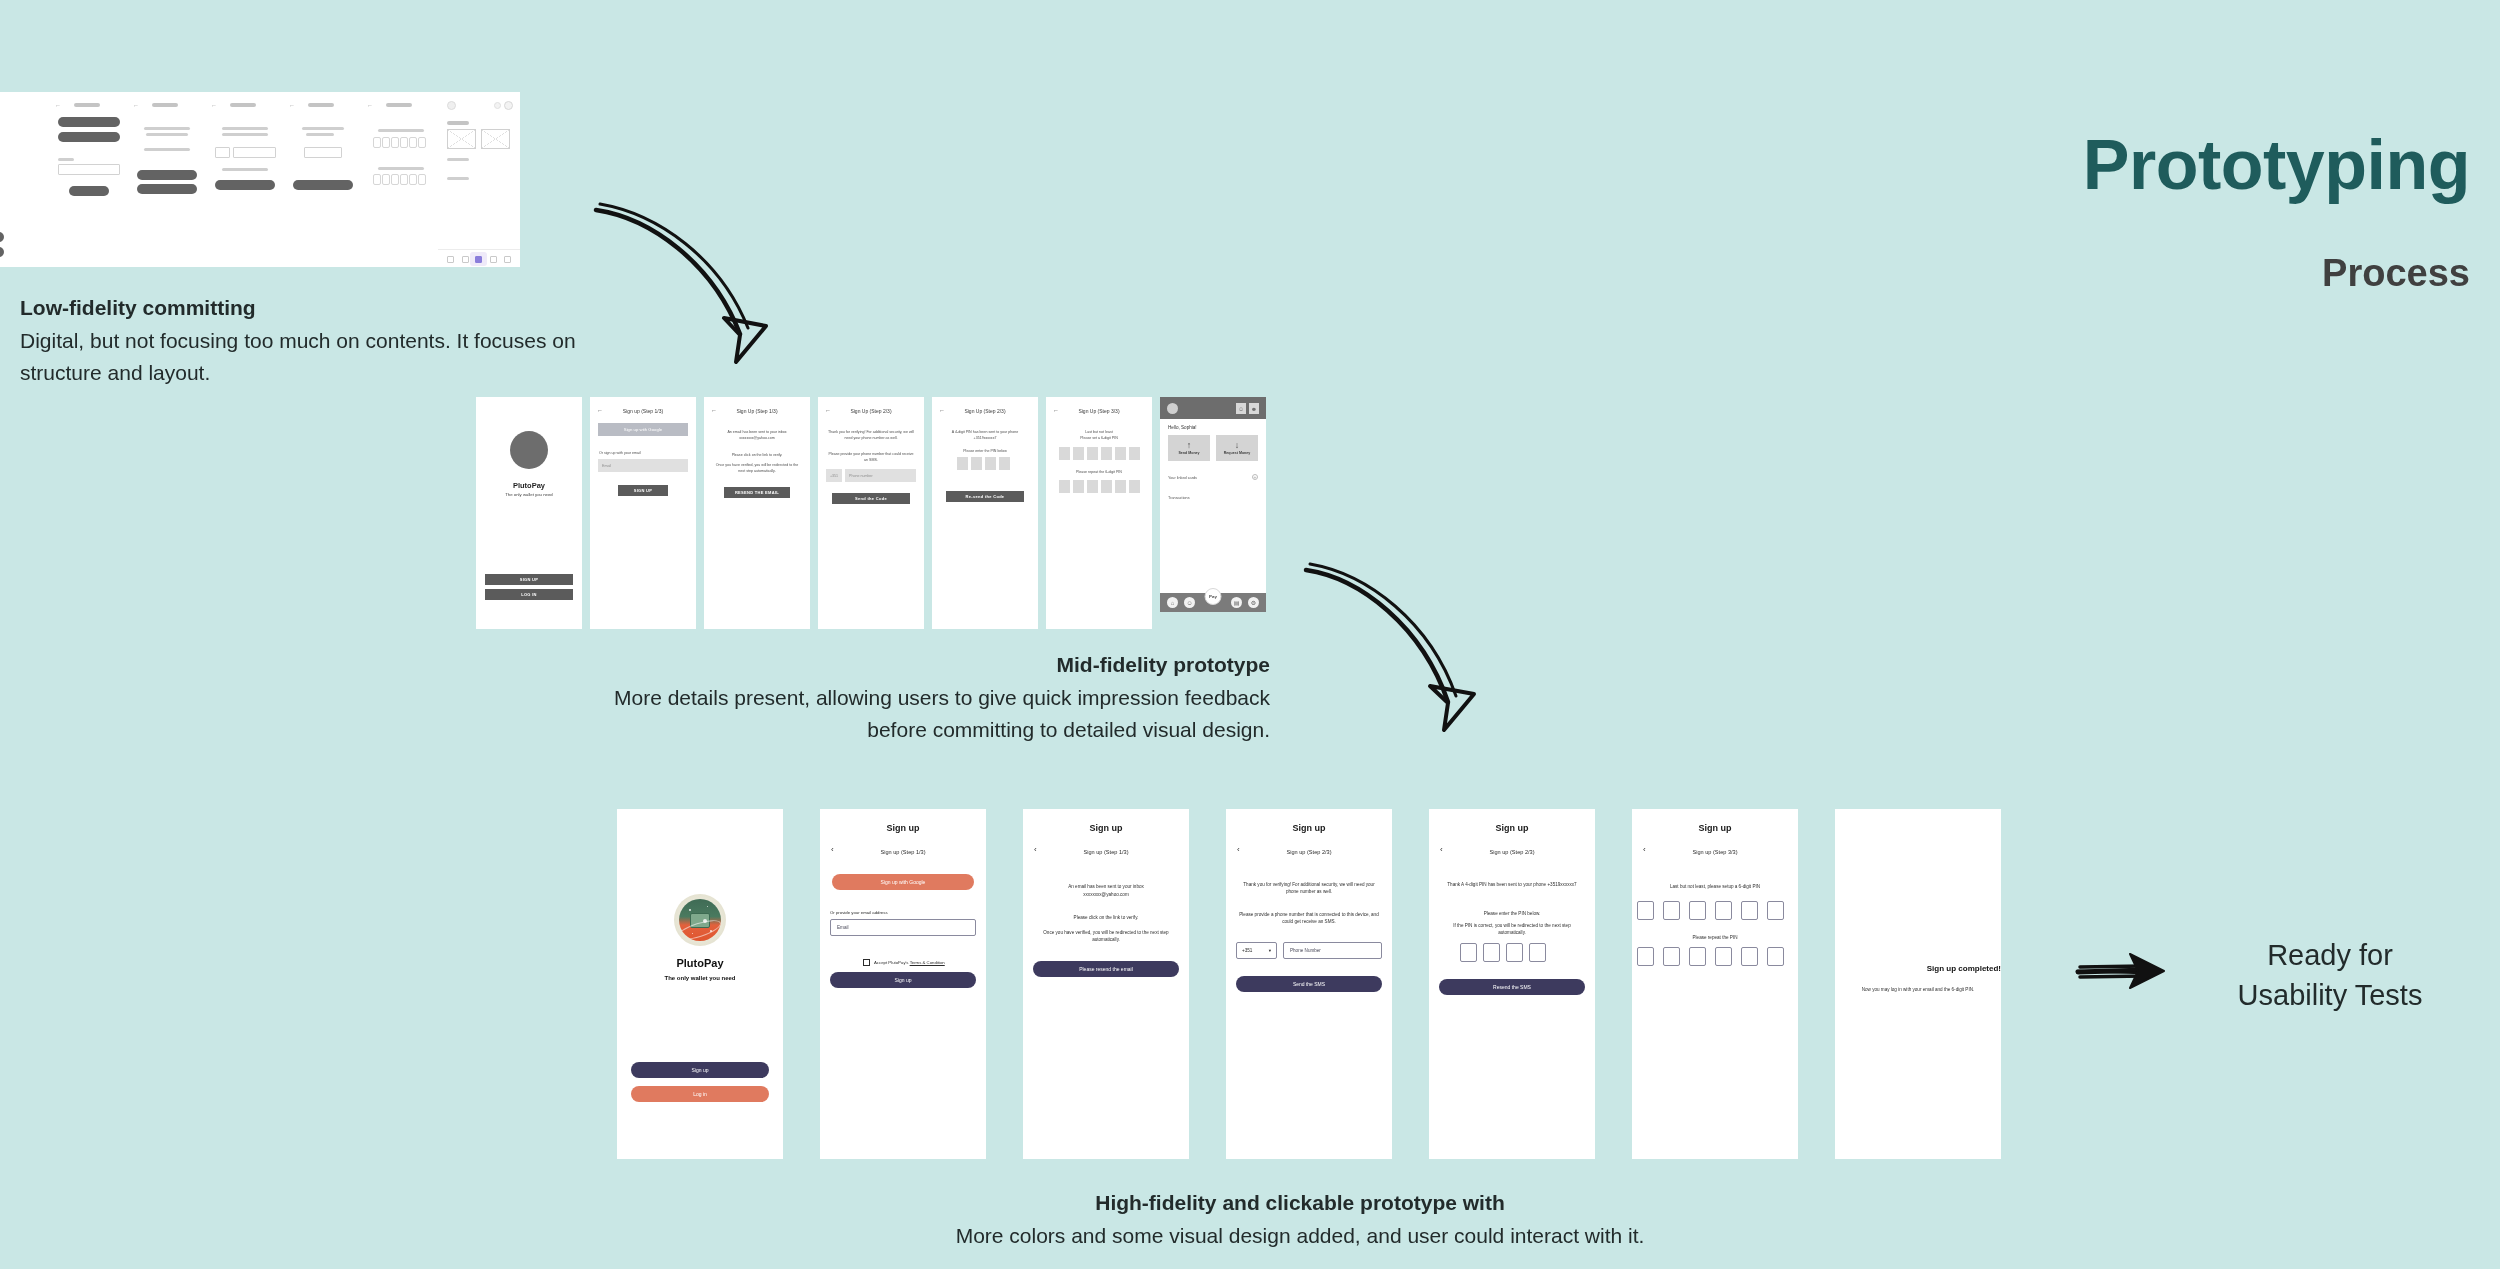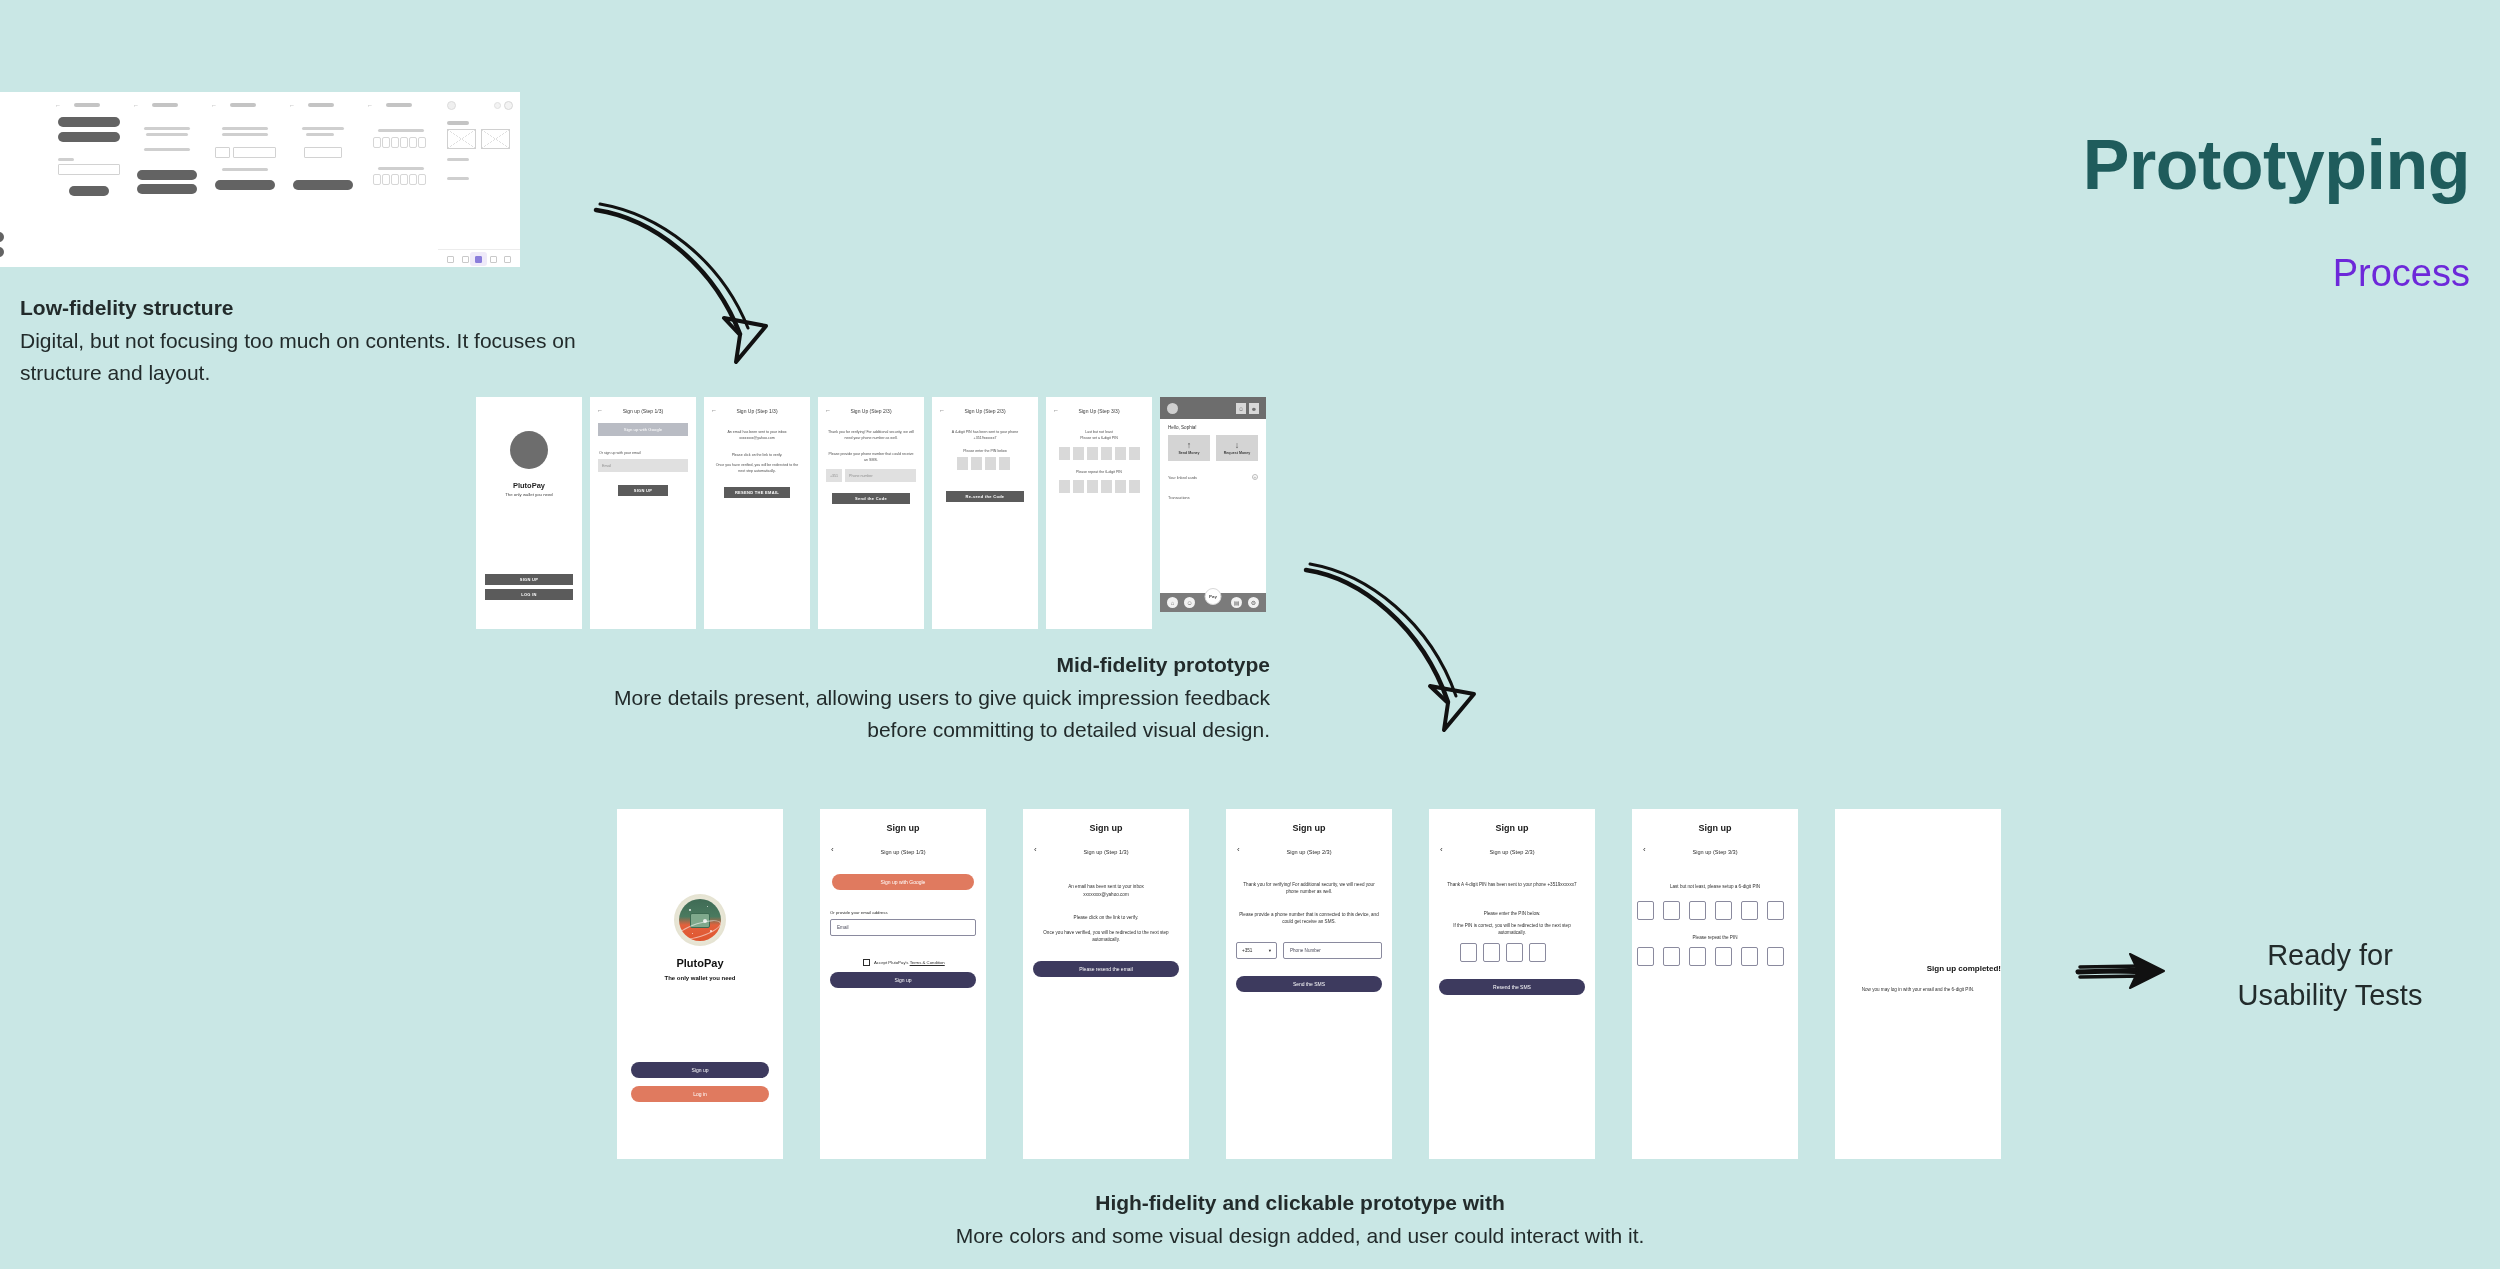--- a/index.html
+++ b/index.html
@@ -12,21 +12,21 @@
   .canvas { position: absolute; inset: 0; margin-top: 47px; }
 
   
   #main-title {
     position: absolute; right: 30px; top: 78px;
     font-size: 70px; font-weight: bold; color: #1f5c5c;
     letter-spacing: -0.5px; text-align: right;
   }
   #sub-title {
     position: absolute; right: 30px; top: 205px;
-    font-size: 38px; font-weight: normal; color: #6d28d9; text-align: right;
+    font-size: 38px; font-weight: bold; color: #404040; text-align: right;
   }
 
   
   .caption { position: absolute; color: #222b2b; }
   .caption .cap-head { font-weight: bold; font-size: 21px; line-height: 1.55; }
   .caption .cap-body { font-size: 21px; line-height: 1.55; }
 
   #caption-low { left: 20px; top: 245px; width: 560px; text-align: left; }
   #caption-mid { left: 580px; top: 602px; width: 690px; text-align: right; }
   #caption-high { left: 870px; top: 1140px; width: 860px; text-align: center; }
@@ -235,21 +235,21 @@
         <div class="lo-tab" style="left:9px;"></div>
         <div class="lo-tab" style="left:24px;"></div>
         <div class="lo-tab active" style="left:37px;"></div>
         <div class="lo-tab" style="left:52px;"></div>
         <div class="lo-tab" style="left:66px;"></div>
       </div>
     </div>
   </div>
 
   <div class="caption" id="caption-low">
-    <div class="cap-head">Low-fidelity structure</div>
+    <div class="cap-head">Low-fidelity committing</div>
     <div class="cap-body">Digital, but not focusing too much on contents. It focuses on structure and layout.</div>
   </div>
 
   <svg class="arrow-svg" style="left:590px;top:145px;" width="200" height="180" viewBox="0 0 200 180">
     <path d="M6 18 C 60 26, 122 70, 150 142" stroke="#111" stroke-width="4.5" fill="none" stroke-linecap="round"></path>
     <path d="M10 12 C 68 22, 130 66, 158 136" stroke="#111" stroke-width="3" fill="none" stroke-linecap="round"></path>
     <path d="M134 126 L 176 134 L 146 170 L 150 143 Z" stroke="#111" stroke-width="4" fill="none" stroke-linejoin="round"></path>
   </svg>
 
   <div id="midfi">

